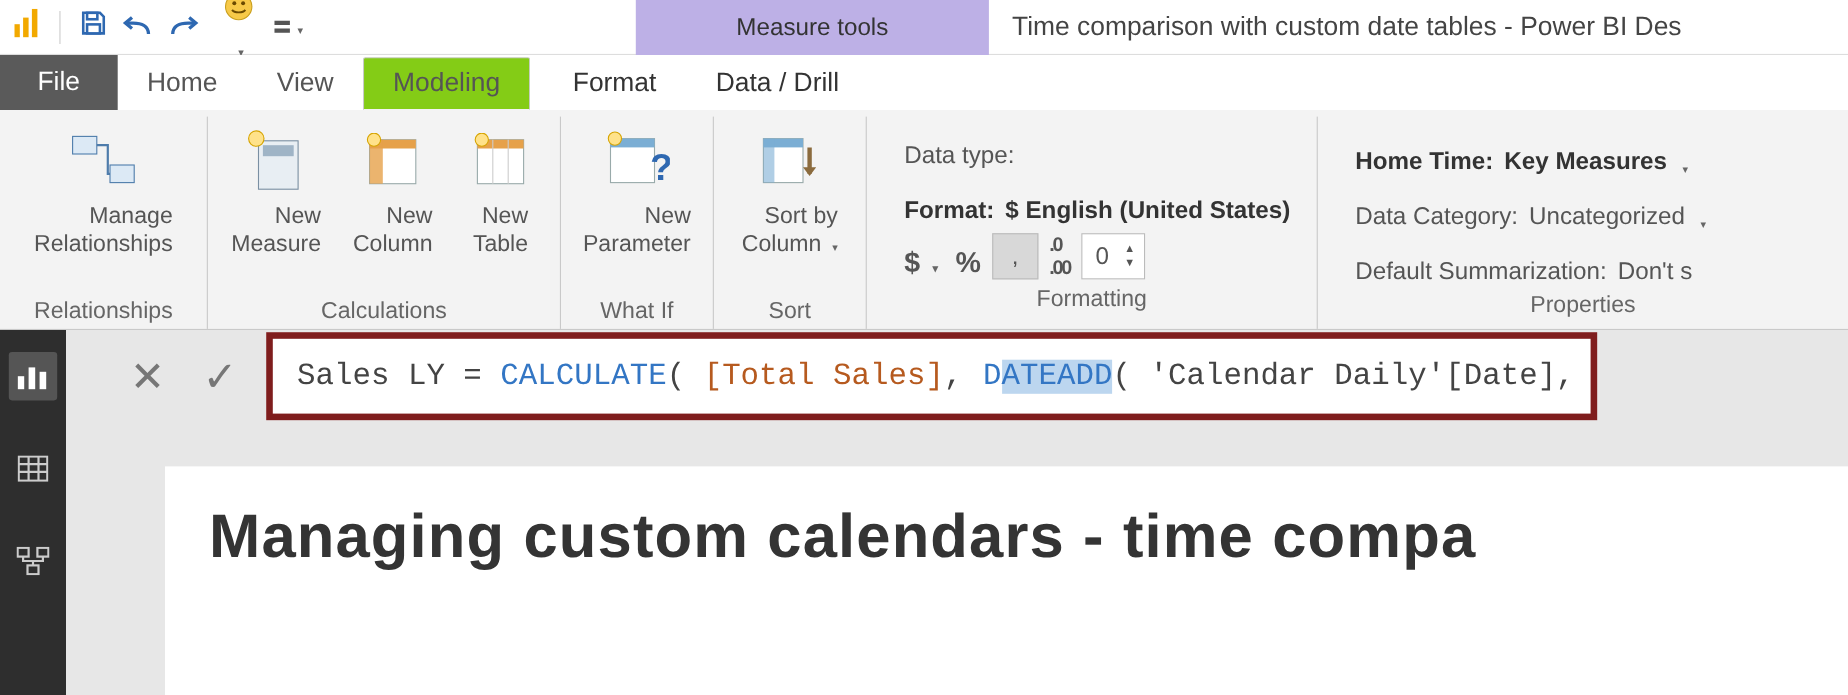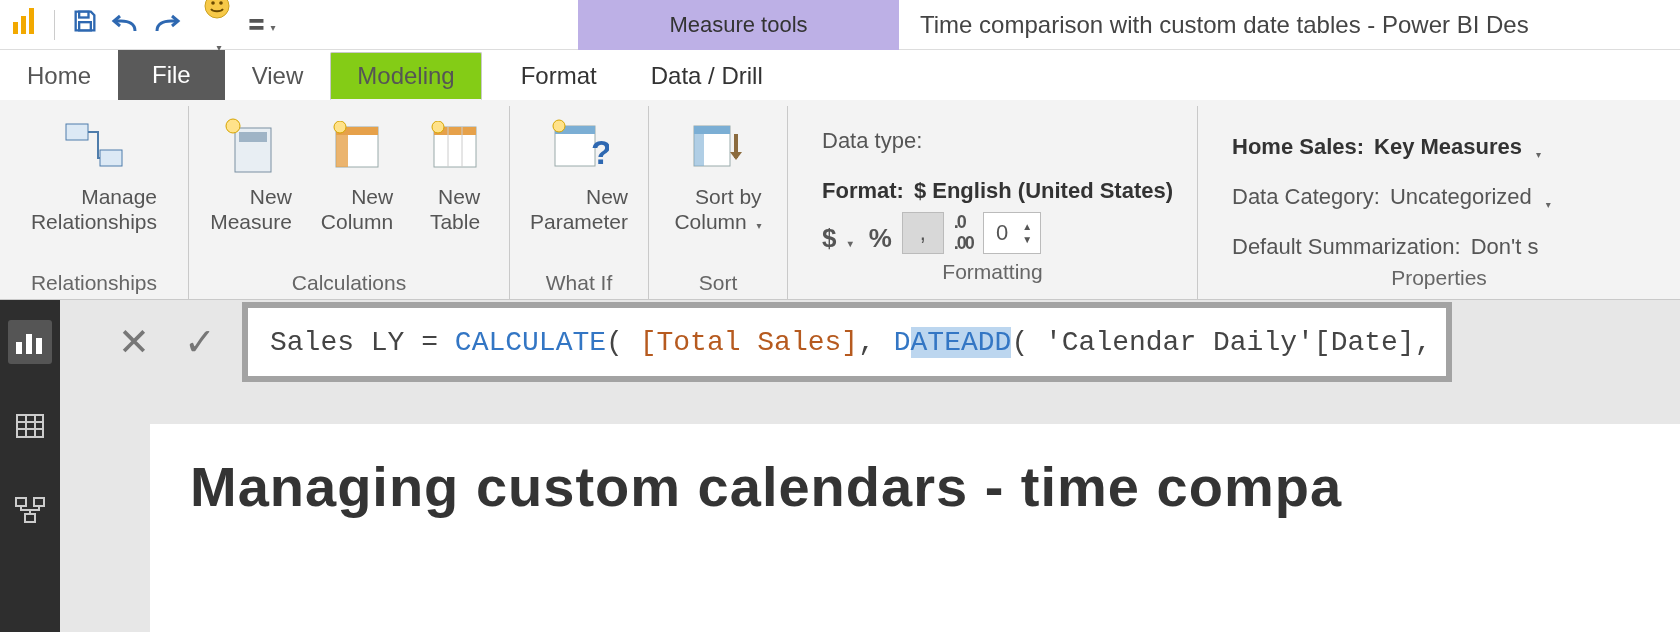--- a/index.html
+++ b/index.html
@@ -199,21 +199,21 @@
     font-size:38px;
     color:#777;
     width:48px; text-align:center;
     cursor:pointer;
   }
   .formula-box {
     flex:none;
     width:1210px;
     height:80px;
     background:#fff;
-    border:6px solid #a3a3a3;
+    border:6px solid #7f1d1d;
     display:flex;
     align-items:center;
     padding:0 22px;
     font-family: Consolas, "Courier New", monospace;
     font-size:28px;
     color:#444;
     white-space:nowrap;
     overflow:hidden;
     position:relative;
   }
@@ -287,22 +287,22 @@
         </svg>
       <span class="tri">▾</span>
     </span>
     <span class="qat-icon" style="color:#555;font-size:20px;">〓<span class="tri">▾</span></span>
   </div>
   <div class="visual-tools">Measure tools</div>
   <div class="doc-title">Time comparison with custom date tables - Power BI Des</div>
 </div>
 
 <div class="tabs">
+  <div class="tab tab-file">File</div>
   <div class="tab">Home</div>
-  <div class="tab tab-file">File</div>
   <div class="tab">View</div>
   <div class="tab tab-active">Modeling</div>
   <div style="width:12px;"></div>
   <div class="tab tab-tool">Format</div>
   <div class="tab tab-tool">Data / Drill</div>
 </div>
 
 <div class="ribbon">
 
   <div class="group">
@@ -425,21 +425,21 @@
             </span>
         </span>
       </div>
     </div>
     <div class="group-label">Formatting</div>
   </div>
 
   <div class="group group-props">
     <div class="props-col">
       <div class="props-row">
-        <span class="bold-lab">Home Sales:</span>
+        <span class="bold-lab">Home Time:</span>
         <span class="bold-lab">Key Measures</span>
         <span class="tri">▾</span>
       </div>
       <div class="props-row">
         <span>Data Category:</span>
         <span>Uncategorized</span>
         <span class="tri">▾</span>
       </div>
       <div class="props-row">
         <span>Default Summarization:</span>

